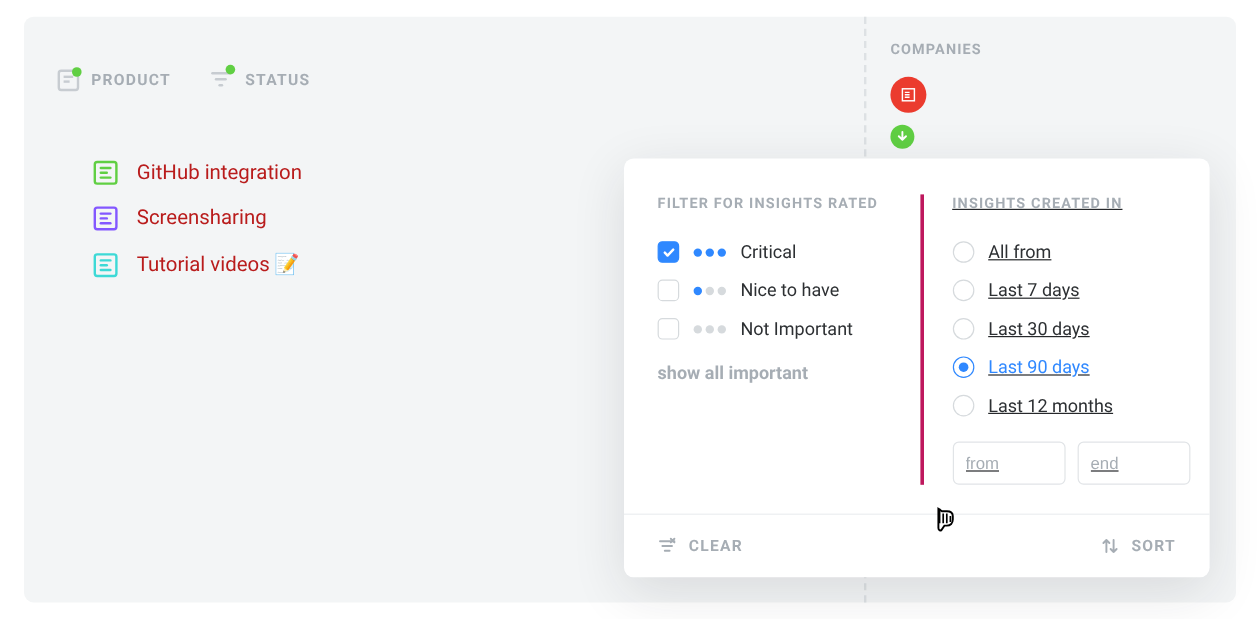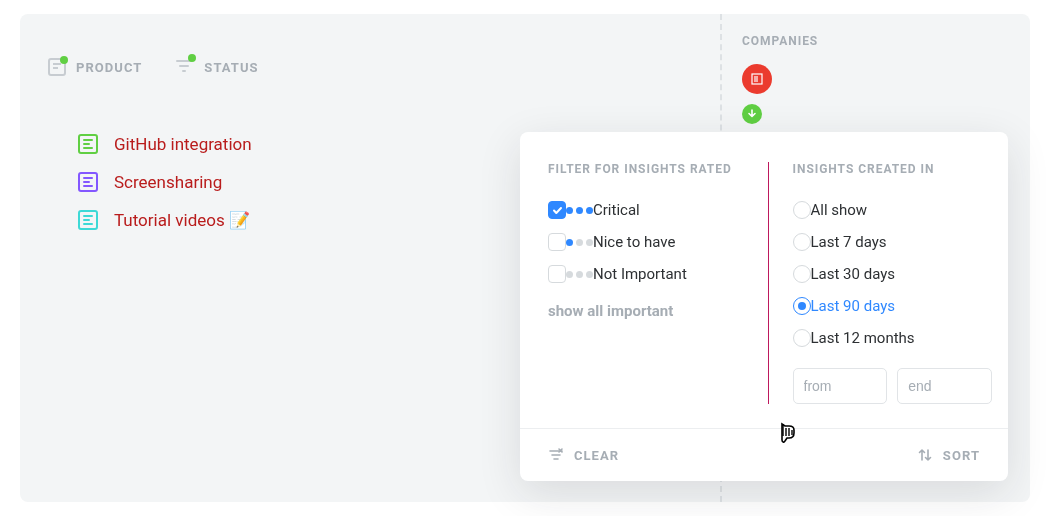--- a/index.html
+++ b/index.html
@@ -166,33 +166,35 @@
   .popover-body {
     display: flex;
     padding: 30px 16px 24px 28px;
     gap: 20px;
   }
   .col {
     flex: 1;
     min-width: 0;
   }
   .col + .col {
-    border-left: 1px solid #be185d;
+    border-left: 3px solid #be185d;
     padding-left: 24px;
+    text-decoration: underline;
   }
   .col h4 {
     margin: 0 0 18px 0;
     font-size: 12px;
     letter-spacing: 0.08em;
     font-weight: 700;
     color: #a6adb4;
   }
   .option-row {
     display: flex;
     align-items: center;
+    gap: 12px;
     font-size: 15px;
     color: #2d3033;
     padding: 7px 0;
     cursor: pointer;
   }
   .checkbox {
     width: 18px; height: 18px;
     border: 1.5px solid #d6dadd;
     border-radius: 4px;
     display: flex; align-items: center; justify-content: center;
@@ -384,21 +386,21 @@
           </div>
 
           <div class="show-link">show all important</div>
         </div>
 
         <div class="col">
           <h4>INSIGHTS CREATED IN</h4>
 
           <div class="option-row">
             <span class="radio"></span>
-            <span>All show</span>
+            <span>All from</span>
           </div>
           <div class="option-row">
             <span class="radio"></span>
             <span>Last 7 days</span>
           </div>
           <div class="option-row">
             <span class="radio"></span>
             <span>Last 30 days</span>
           </div>
           <div class="option-row selected">

